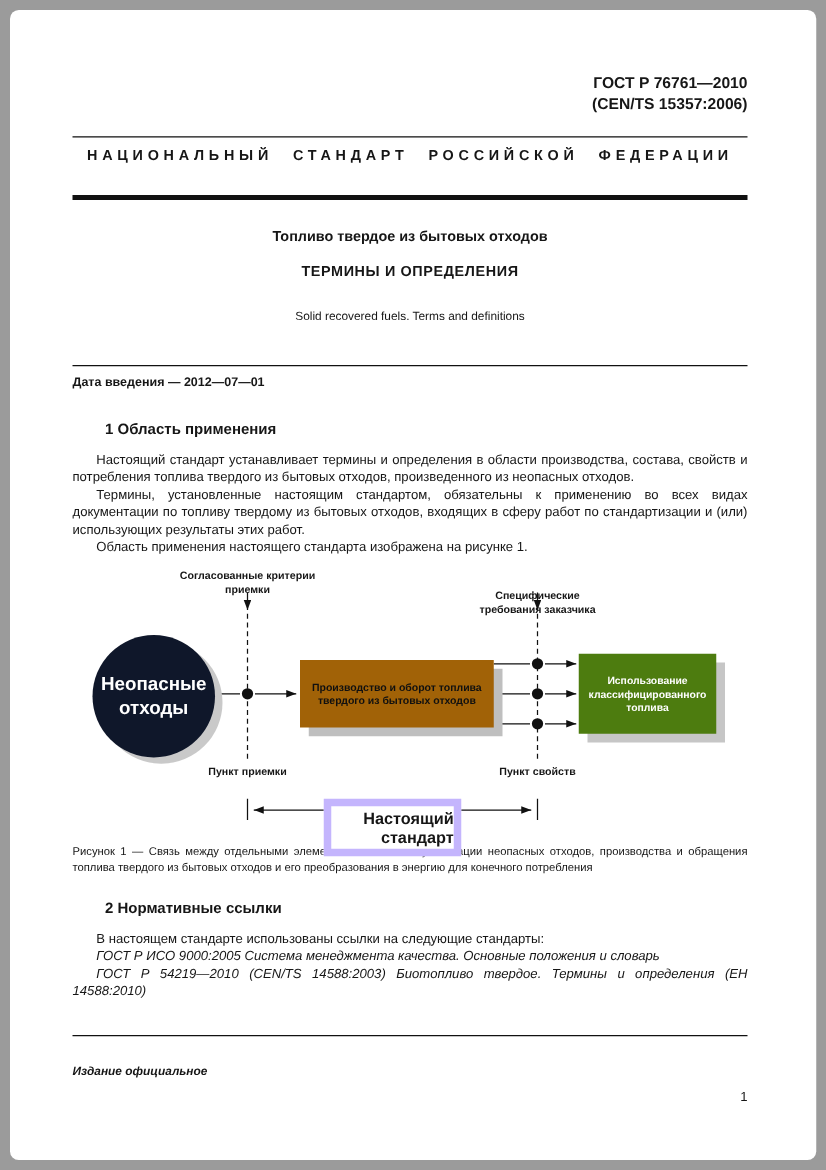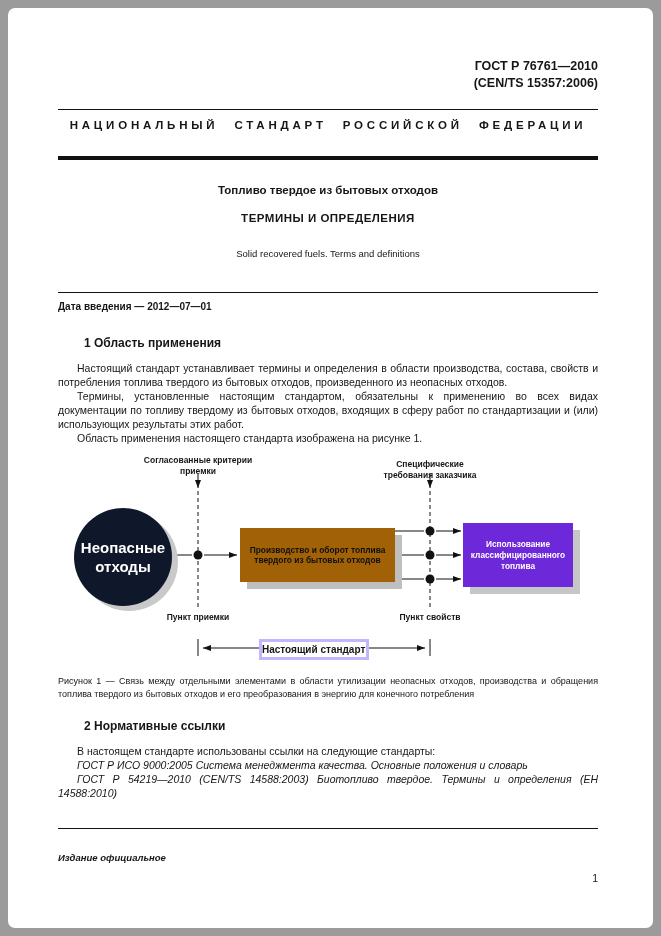--- a/index.html
+++ b/index.html
@@ -23,34 +23,34 @@
   h2.sec2 { margin-top:18px; }
   .body-block { margin-top:12px; }
   p.body { font-size:10.5px; line-height:1.33; text-align:justify; text-indent:19px; }
   p.ref { font-style:italic; }
 
   
   .figure { position:relative; width:540px; height:210px; margin:10px 0 0 12px; font-weight:bold; }
   .fig-svg { position:absolute; inset:0; }
   .fig-label { position:absolute; font-size:8.5px; line-height:1.25; text-align:center; }
   .lbl-top-left { left:73px; top:0; width:110px; }
-  .lbl-top-right { left:305px; top:4px; width:110px; }
+  .lbl-top-right { left:305px; top:16px; width:110px; }
   .lbl-bot-left { left:68px; top:157px; width:120px; }
   .lbl-bot-right { left:300px; top:157px; width:120px; }
   .fig-circle { position:absolute; left:4px; top:53px; width:98px; height:98px; border-radius:50%;
     background:#0f172a; box-shadow:6px 5px 0 #c9c9c9; color:#fff; display:flex; align-items:center;
     justify-content:center; text-align:center; font-size:15px; line-height:1.3; padding:0 14px; }
   .fig-box-center { position:absolute; left:170px; top:73px; width:155px; height:54px; background:#a16207;
     box-shadow:7px 7px 0 #bfbfbf; color:#101010; display:flex; align-items:center; justify-content:center;
     text-align:center; font-size:8.4px; line-height:1.3; padding:0 5px; }
-  .fig-box-right { position:absolute; left:393px; top:68px; width:110px; height:64px; background:#6d28d9;
+  .fig-box-right { position:absolute; left:393px; top:68px; width:110px; height:64px; background:#4d7c0f;
     box-shadow:7px 7px 0 #c6c6c6; color:#fff; display:flex; align-items:center; justify-content:center;
     text-align:center; font-size:8.3px; line-height:1.3; padding:0 2px; }
-  .span-label { position:absolute; left:189px; top:184px; width:110px; border:3px solid #c4b5fd; background:#fff;
-    font-size:10px; text-align:left; padding:2px 0; }
+  .span-label { position:absolute; left:189px; top:184px; width:110px; border:6px solid #c4b5fd; background:#fff;
+    font-size:13px; text-align:right; padding:2px 0; }
   p.caption { font-size:9px; line-height:1.4; text-align:justify; margin-top:10px; }
 
   
   .footer { position:absolute; left:50px; right:55px; top:820px; }
   .footer-rule { height:1px; background:#111; }
   .edition { font-weight:bold; font-style:italic; font-size:9.5px; margin-top:23px; }
   .page-num { text-align:right; font-size:10.5px; margin-top:9px; }
 </style>
 </head>
 <body>

